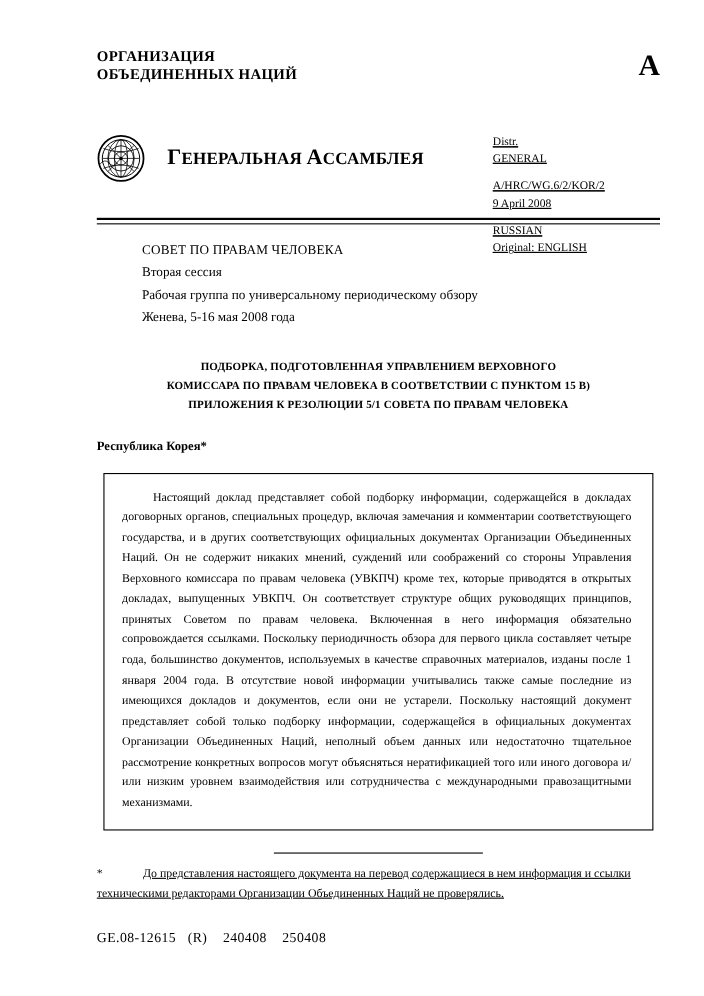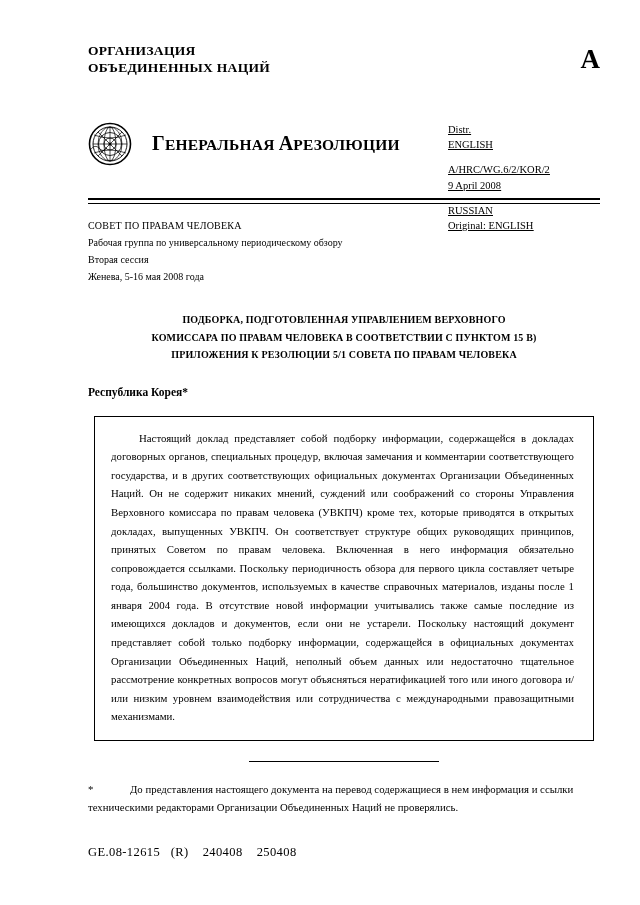--- a/index.html
+++ b/index.html
@@ -95,22 +95,23 @@
   }
   .rule-thin {
     border: 0;
     border-top: 1px solid #000;
     margin: 0;
   }
 
   
   .session-block {
     margin-top: 13px;
-    font-size: 10px;
+    font-size: 12px;
     line-height: 1.72;
+    margin-left: 41px;
   }
   .session-block .council {
     letter-spacing: 0.2px;
   }
 
   .title-block {
     margin-top: 26px;
     text-align: center;
     font-size: 10px;
     font-weight: bold;
@@ -141,25 +142,26 @@
   }
 
   
   .footnote-sep {
     margin-top: 20px;
     width: 190px;
     border: 0;
     border-top: 1px solid #000;
   }
   .footnote {
-    margin-top: 18px;
+    margin-top: 9px;
     font-size: 10.8px;
     line-height: 1.7;
     position: relative;
     padding-left: 0;
+    text-decoration: underline;
   }
   .footnote .star {
     display: inline-block;
     width: 42px;
   }
   .footnote .ftext { display: inline; }
 
   
   .footer {
     position: absolute;
@@ -196,45 +198,45 @@
           <line x1="5" y1="22" x2="39" y2="22" stroke="#000" stroke-width="0.7"></line>
           <line x1="10" y1="10" x2="34" y2="34" stroke="#000" stroke-width="0.7"></line>
           <line x1="34" y1="10" x2="10" y2="34" stroke="#000" stroke-width="0.7"></line>
           <ellipse cx="22" cy="22" rx="6" ry="17" fill="none" stroke="#000" stroke-width="0.7"></ellipse>
           <ellipse cx="22" cy="22" rx="12" ry="17" fill="none" stroke="#000" stroke-width="0.7"></ellipse>
           <path d="M6 13 Q22 19 38 13" fill="none" stroke="#000" stroke-width="0.7"></path>
           <path d="M6 31 Q22 25 38 31" fill="none" stroke="#000" stroke-width="0.7"></path>
           <path d="M3 22 q4 -9 8 -2 q4 9 8 0" fill="none" stroke="#000" stroke-width="0.9" transform="translate(0,15) scale(1,0.55)"></path>
         </svg>
       </div>
-      <div class="assembly-title"><span>Г</span><span class="sc">ЕНЕРАЛЬНАЯ </span><span>А</span><span class="sc">РЕЗОЛЮЦИИ</span></div>
+      <div class="assembly-title"><span>Г</span><span class="sc">ЕНЕРАЛЬНАЯ </span><span>А</span><span class="sc">ССАМБЛЕЯ</span></div>
 
       <div class="distr-block">
         <div class="grp">
           <div>Distr.</div>
-          <div>ENGLISH</div>
+          <div>GENERAL</div>
         </div>
         <div class="grp">
           <div>A/HRC/WG.6/2/KOR/2</div>
           <div>9 April 2008</div>
         </div>
         <div class="grp">
           <div>RUSSIAN</div>
           <div>Original:  ENGLISH</div>
         </div>
       </div>
     </div>
 
     <hr class="rule-thick">
     <hr class="rule-thin" style="margin-top:2.5px;">
 
     <div class="session-block">
       <div class="council">СОВЕТ ПО ПРАВАМ ЧЕЛОВЕКА</div>
+      <div>Вторая сессия</div>
       <div>Рабочая группа по универсальному периодическому обзору</div>
-      <div>Вторая сессия</div>
       <div>Женева, 5-16 мая 2008 года</div>
     </div>
 
     <div class="title-block">
       <div>ПОДБОРКА, ПОДГОТОВЛЕННАЯ УПРАВЛЕНИЕМ ВЕРХОВНОГО</div>
       <div>КОМИССАРА ПО ПРАВАМ ЧЕЛОВЕКА В СООТВЕТСТВИИ С ПУНКТОМ 15 В)</div>
       <div>ПРИЛОЖЕНИЯ К РЕЗОЛЮЦИИ 5/1 СОВЕТА ПО ПРАВАМ ЧЕЛОВЕКА</div>
     </div>
 
     <div class="country-block">Республика Корея*</div>

